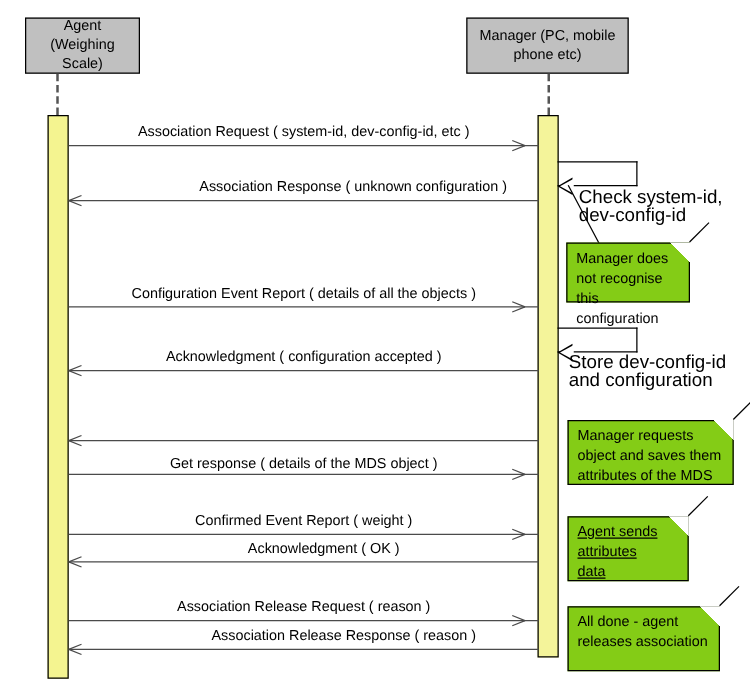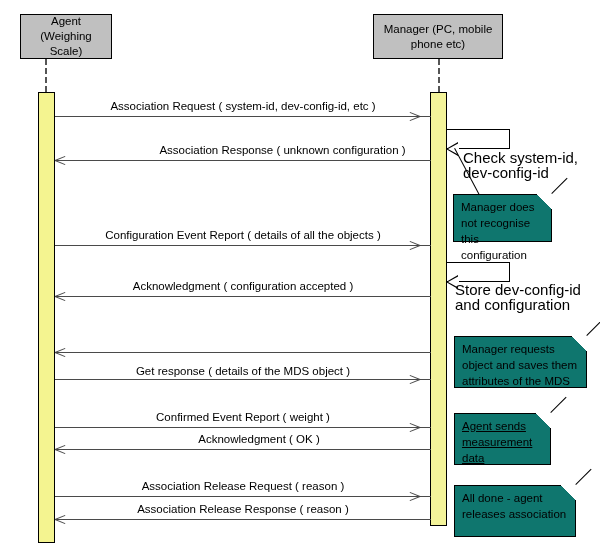--- a/index.html
+++ b/index.html
@@ -111,21 +111,21 @@
     line-height:15px;
     text-align:left;
     color:#000;
     white-space:nowrap;
   }
 
   
   .note{
     position:absolute;
     box-sizing:border-box;
-    background:#0f766e;
+    background:#84cc16;
     border:1px solid #000;
     font-size:11.5px;
     line-height:16px;
     padding:4px 6px 4px 7px;
     color:#000;
   }
   .note .fold-edge{
     position:absolute;
     top:-1px;right:-1px;
     width:16px;height:16px;
@@ -207,21 +207,21 @@
   <div class="msg" style="left:55px;top:449px;width:376px;"></div>
   <div class="arrowhead ah-l" style="left:55px;top:449px;"></div>
   <div class="msg-label" style="left:55px;top:433px;width:376px;margin-left:16px;">Acknowledgment ( OK )</div>
 
   <div class="msg" style="left:55px;top:496px;width:376px;"></div>
   <div class="arrowhead ah-r" style="left:420px;top:496px;"></div>
   <div class="msg-label" style="left:55px;top:480px;width:376px;">Association Release Request ( reason )</div>
 
   <div class="msg" style="left:55px;top:519px;width:376px;"></div>
   <div class="arrowhead ah-l" style="left:55px;top:519px;"></div>
-  <div class="msg-label" style="left:55px;top:503px;width:376px;">Association Release Response ( reason )</div>
+  <div class="msg-label" style="left:55px;top:503px;width:376px;padding-left:32px;">Association Release Response ( reason )</div>
 
   <div class="selfcall" style="left:446px;top:129px;width:64px;height:20px;"></div>
   <div class="self-arrow-outline" style="left:446px;top:142px;"></div>
   <div class="self-arrow" style="left:448px;top:143px;"></div>
   <div class="self-label" style="left:463px;top:150px;width:124px;">
     <span>Check system-id,</span><br>
     <span>dev-config-id</span>
   </div>
 
   <div class="connector" style="left:455px;top:148px;width:60px;transform:rotate(62deg);"></div>
@@ -245,21 +245,21 @@
   <div class="note" style="left:454px;top:336px;width:133px;height:52px;">
     <span class="note-text-line">Manager requests</span>
     <span class="note-text-line">object and saves them</span>
     <span class="note-text-line">attributes of the MDS</span>
     <span class="fold-edge"></span>
     <span class="fold-line"></span>
   </div>
 
   <div class="note" style="left:454px;top:413px;width:97px;height:52px;text-decoration:underline;">
     <span class="note-text-line">Agent sends</span>
-    <span class="note-text-line">measurement</span>
+    <span class="note-text-line">attributes</span>
     <span class="note-text-line">data</span>
     <span class="fold-edge"></span>
     <span class="fold-line"></span>
   </div>
 
   <div class="note" style="left:454px;top:485px;width:122px;height:52px;">
     <span class="note-text-line">All done - agent</span>
     <span class="note-text-line">releases association</span>
     <span class="fold-edge"></span>
     <span class="fold-line"></span>

